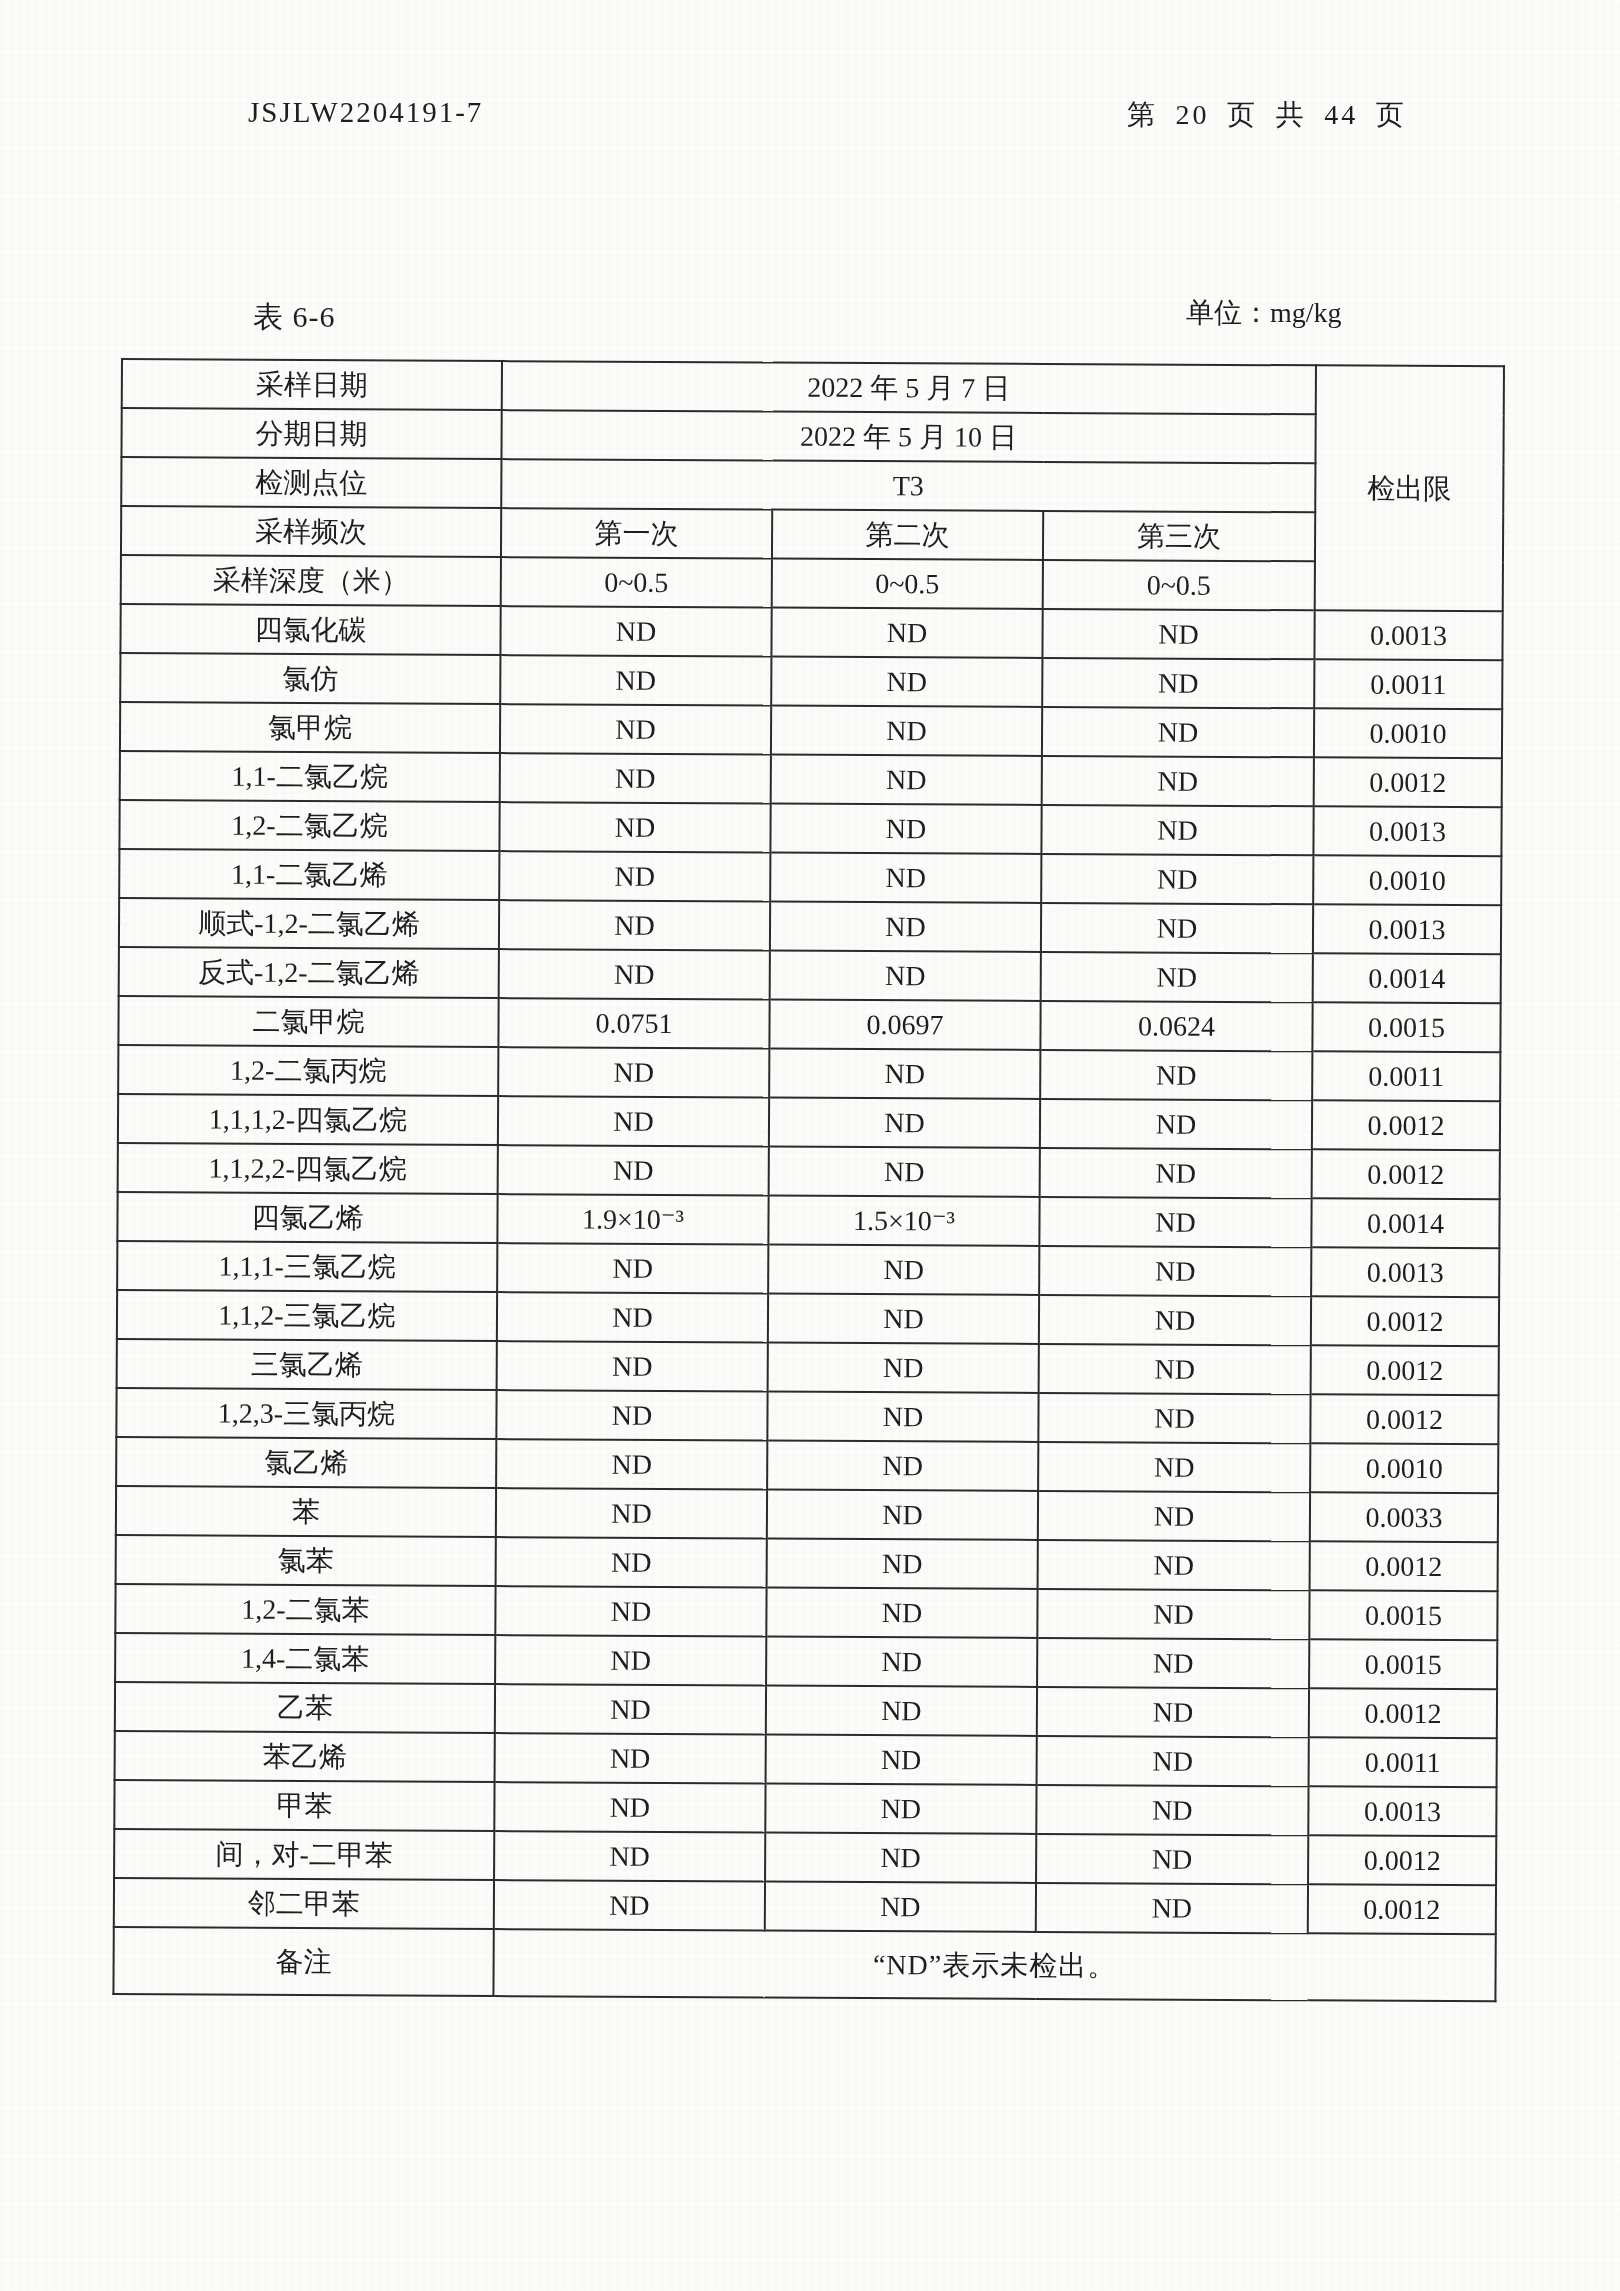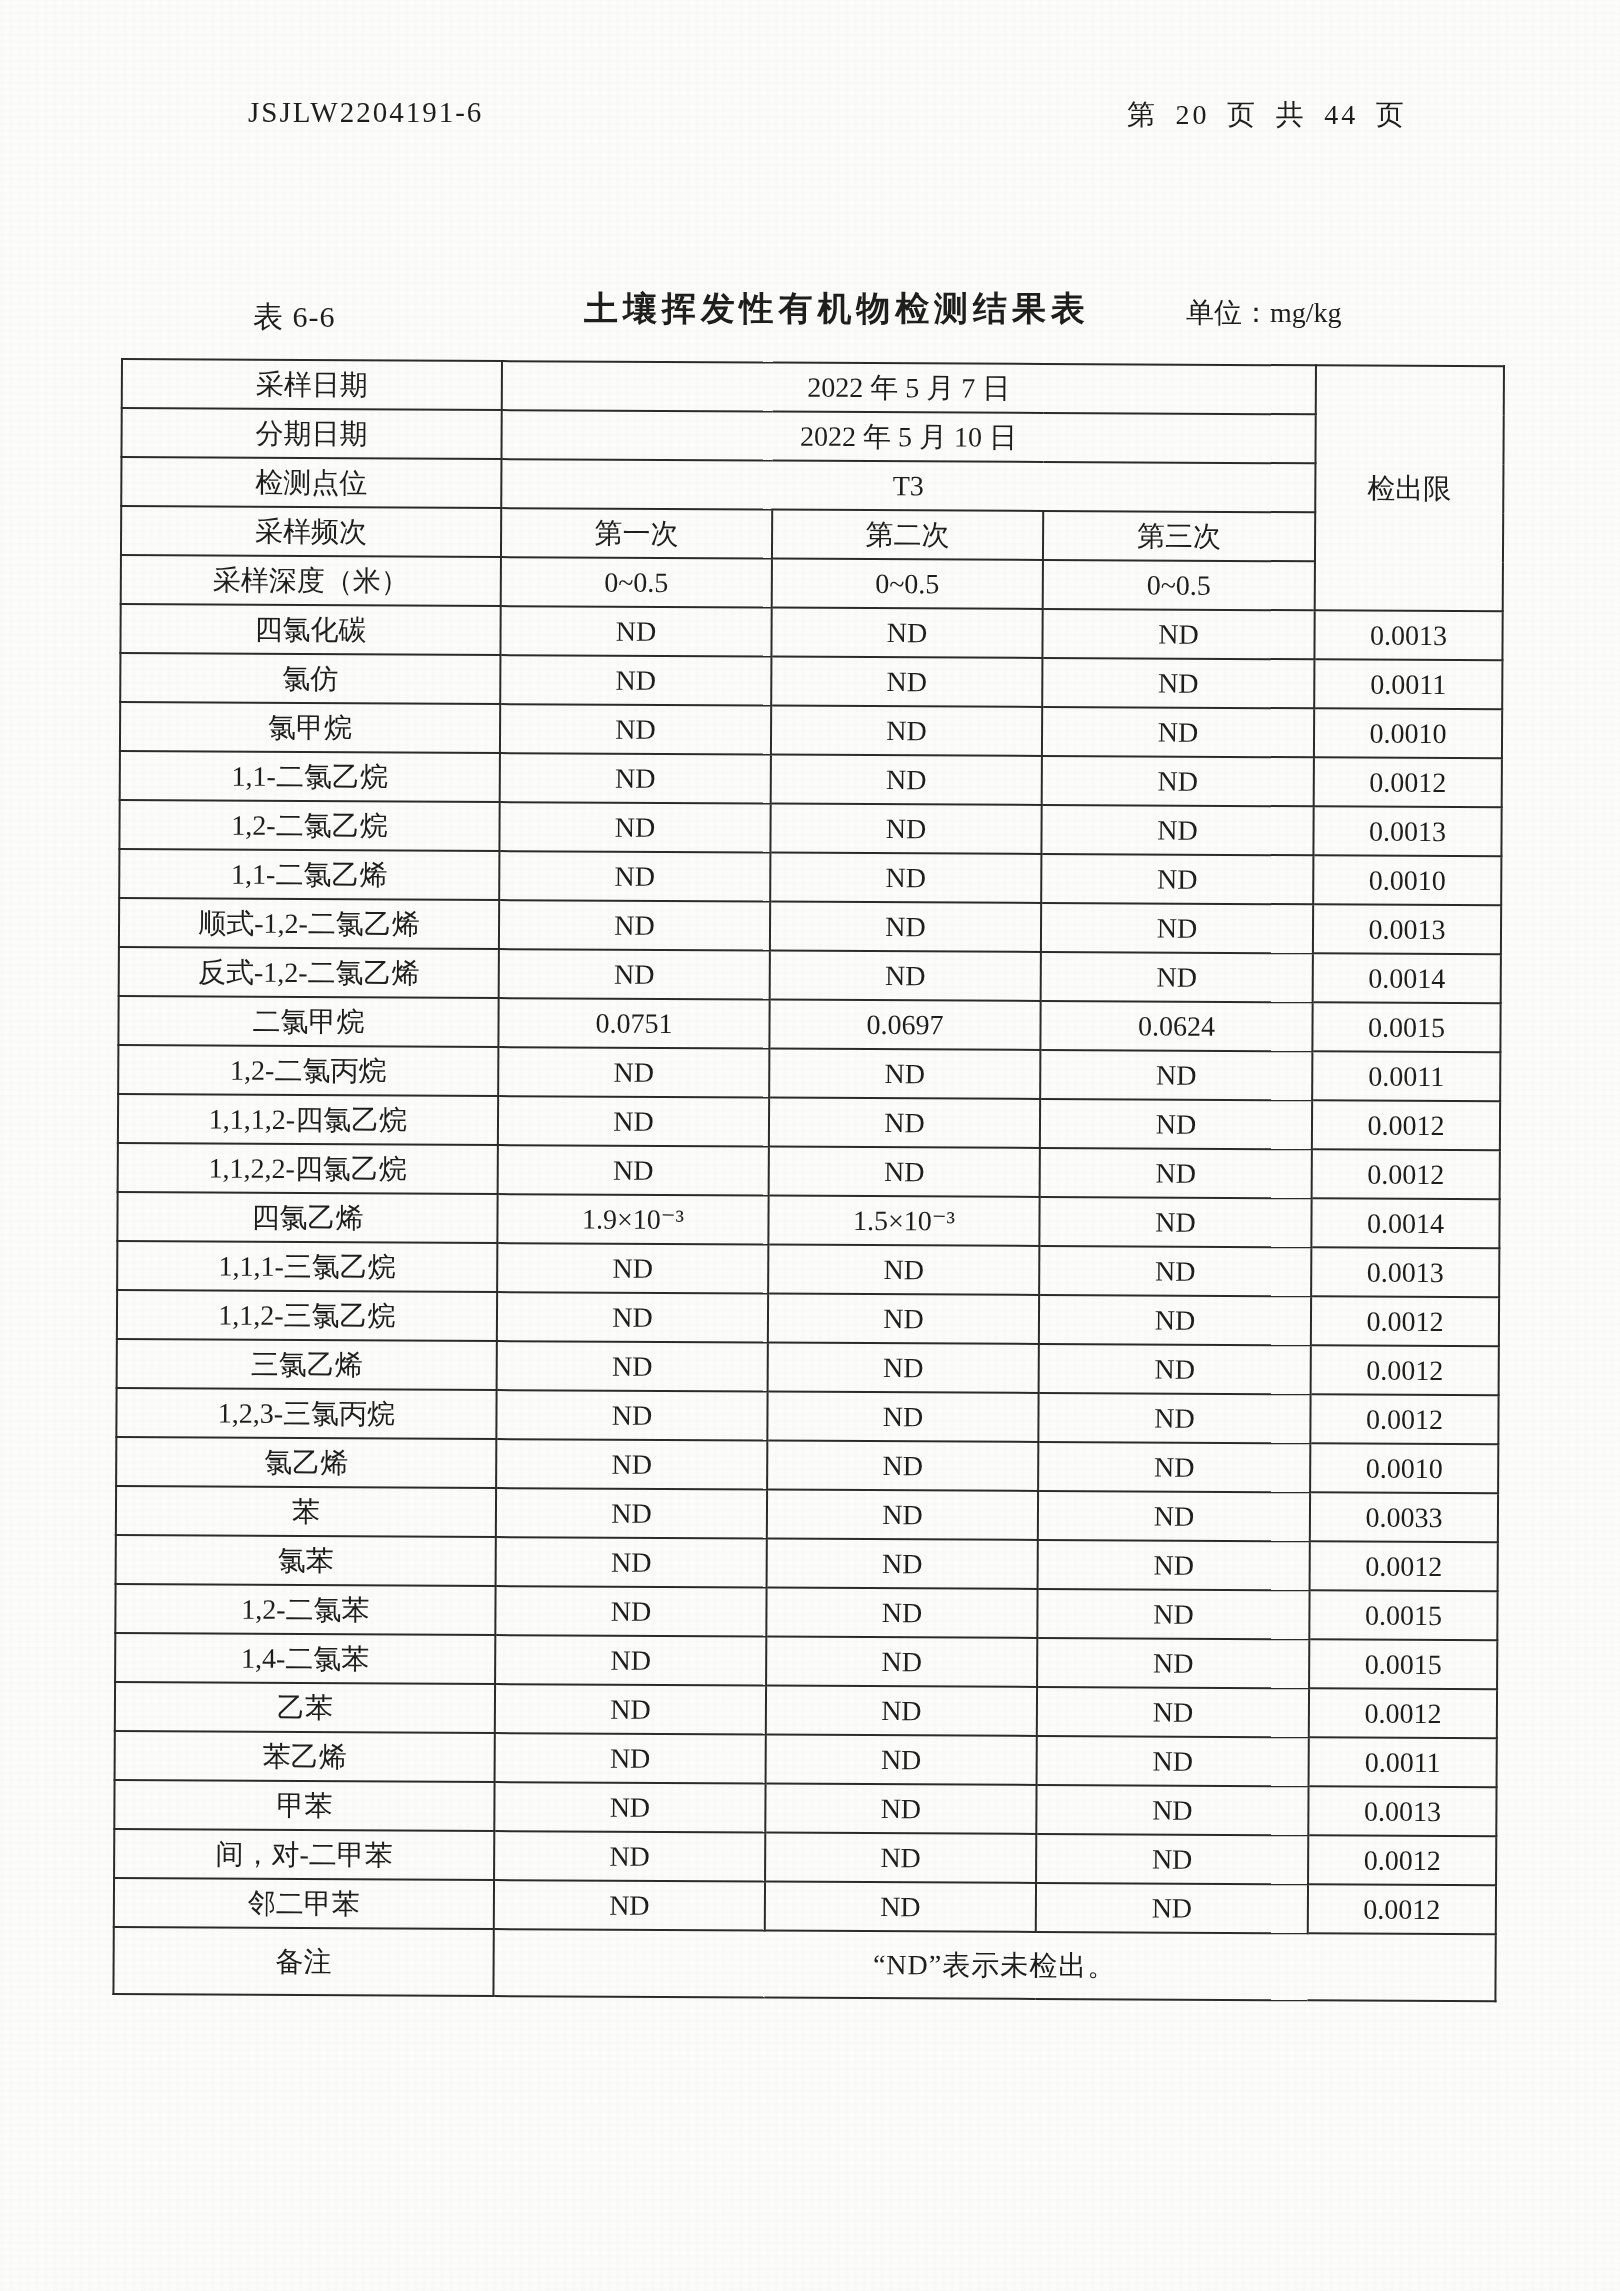--- a/index.html
+++ b/index.html
@@ -109,27 +109,26 @@
   col.c-r1    { width: 271px; }
   col.c-r2    { width: 271px; }
   col.c-r3    { width: 272px; }
   col.c-limit { width: 188px; }
 </style>
 </head>
 <body>
 
 <div class="page">
 
-  <span class="doc-code">JSJLW2204191-6</span>
+  <span class="doc-code">JSJLW2204191-7</span>
   <span class="page-num">第 20 页 共 44 页</span>
 
 
   <div class="caption-row">
     <span class="tbl-label">表 6-6</span>
-    <span class="tbl-title">土壤挥发性有机物检测结果表</span>
     <span class="unit-label">单位：mg/kg</span>
   </div>
 
   <table class="results">
     <colgroup>
       <col class="c-name">
         <col class="c-r1">
         <col class="c-r2">
         <col class="c-r3">
         <col class="c-limit">

